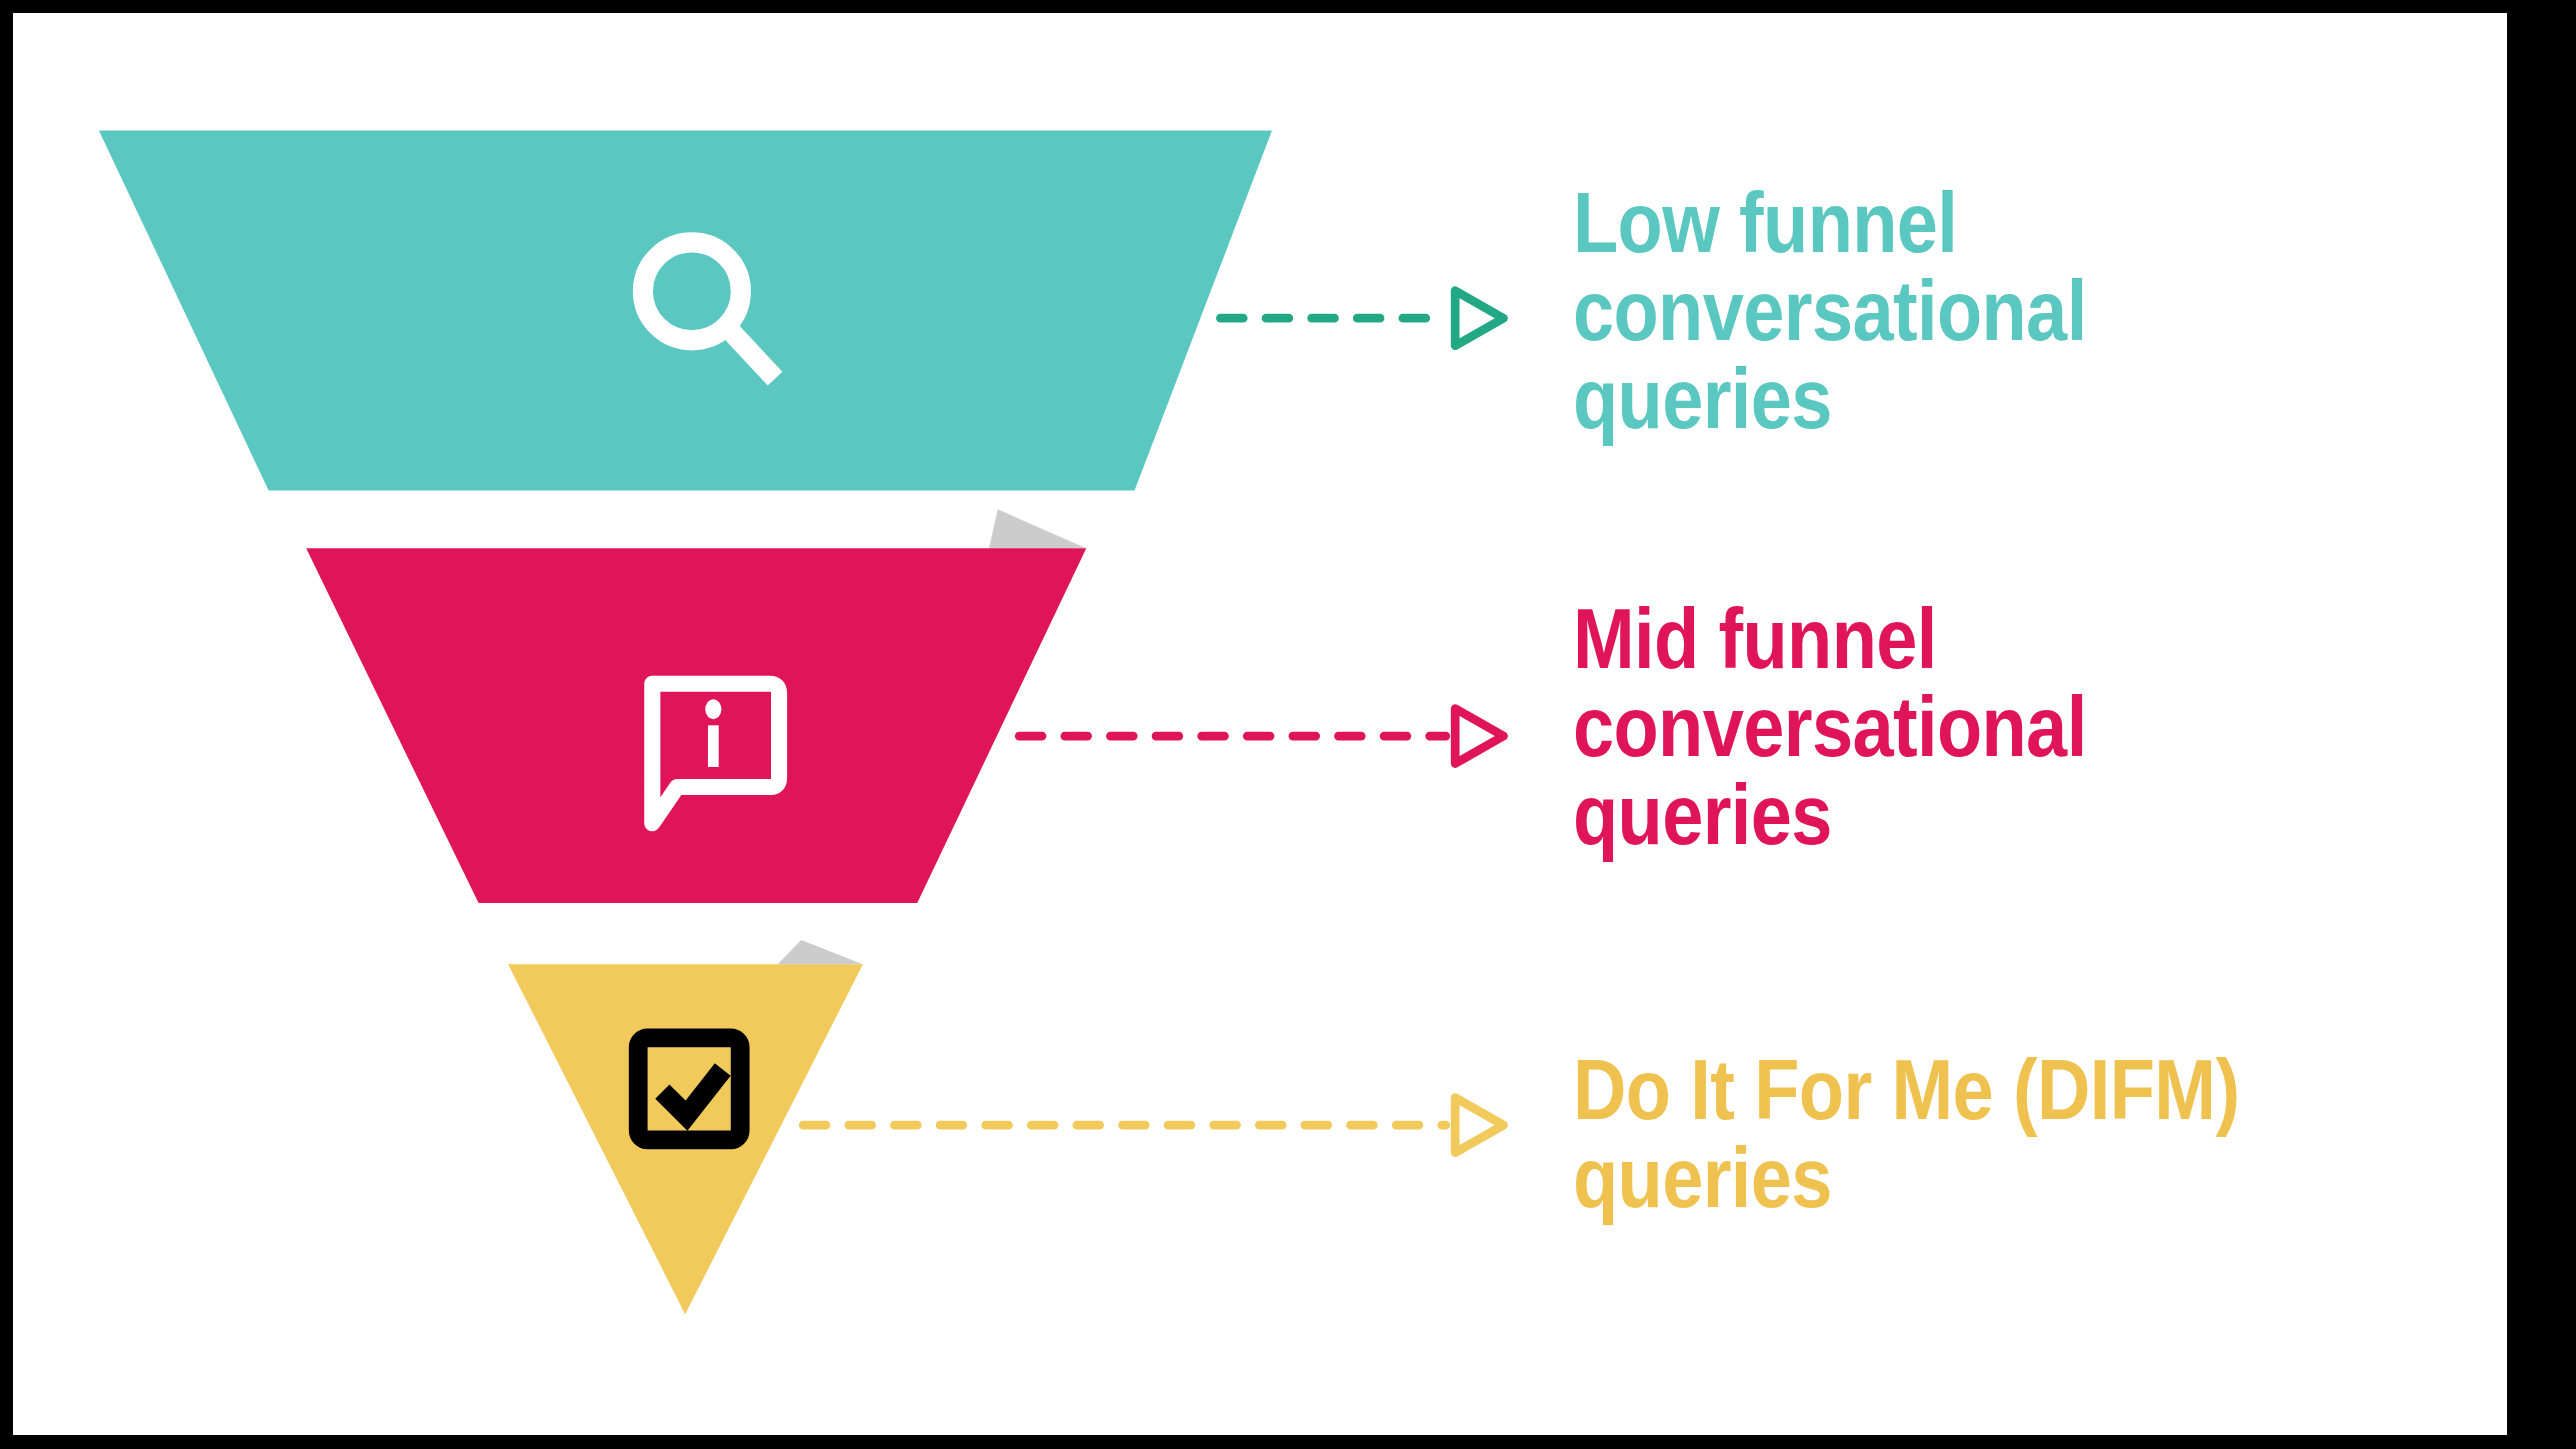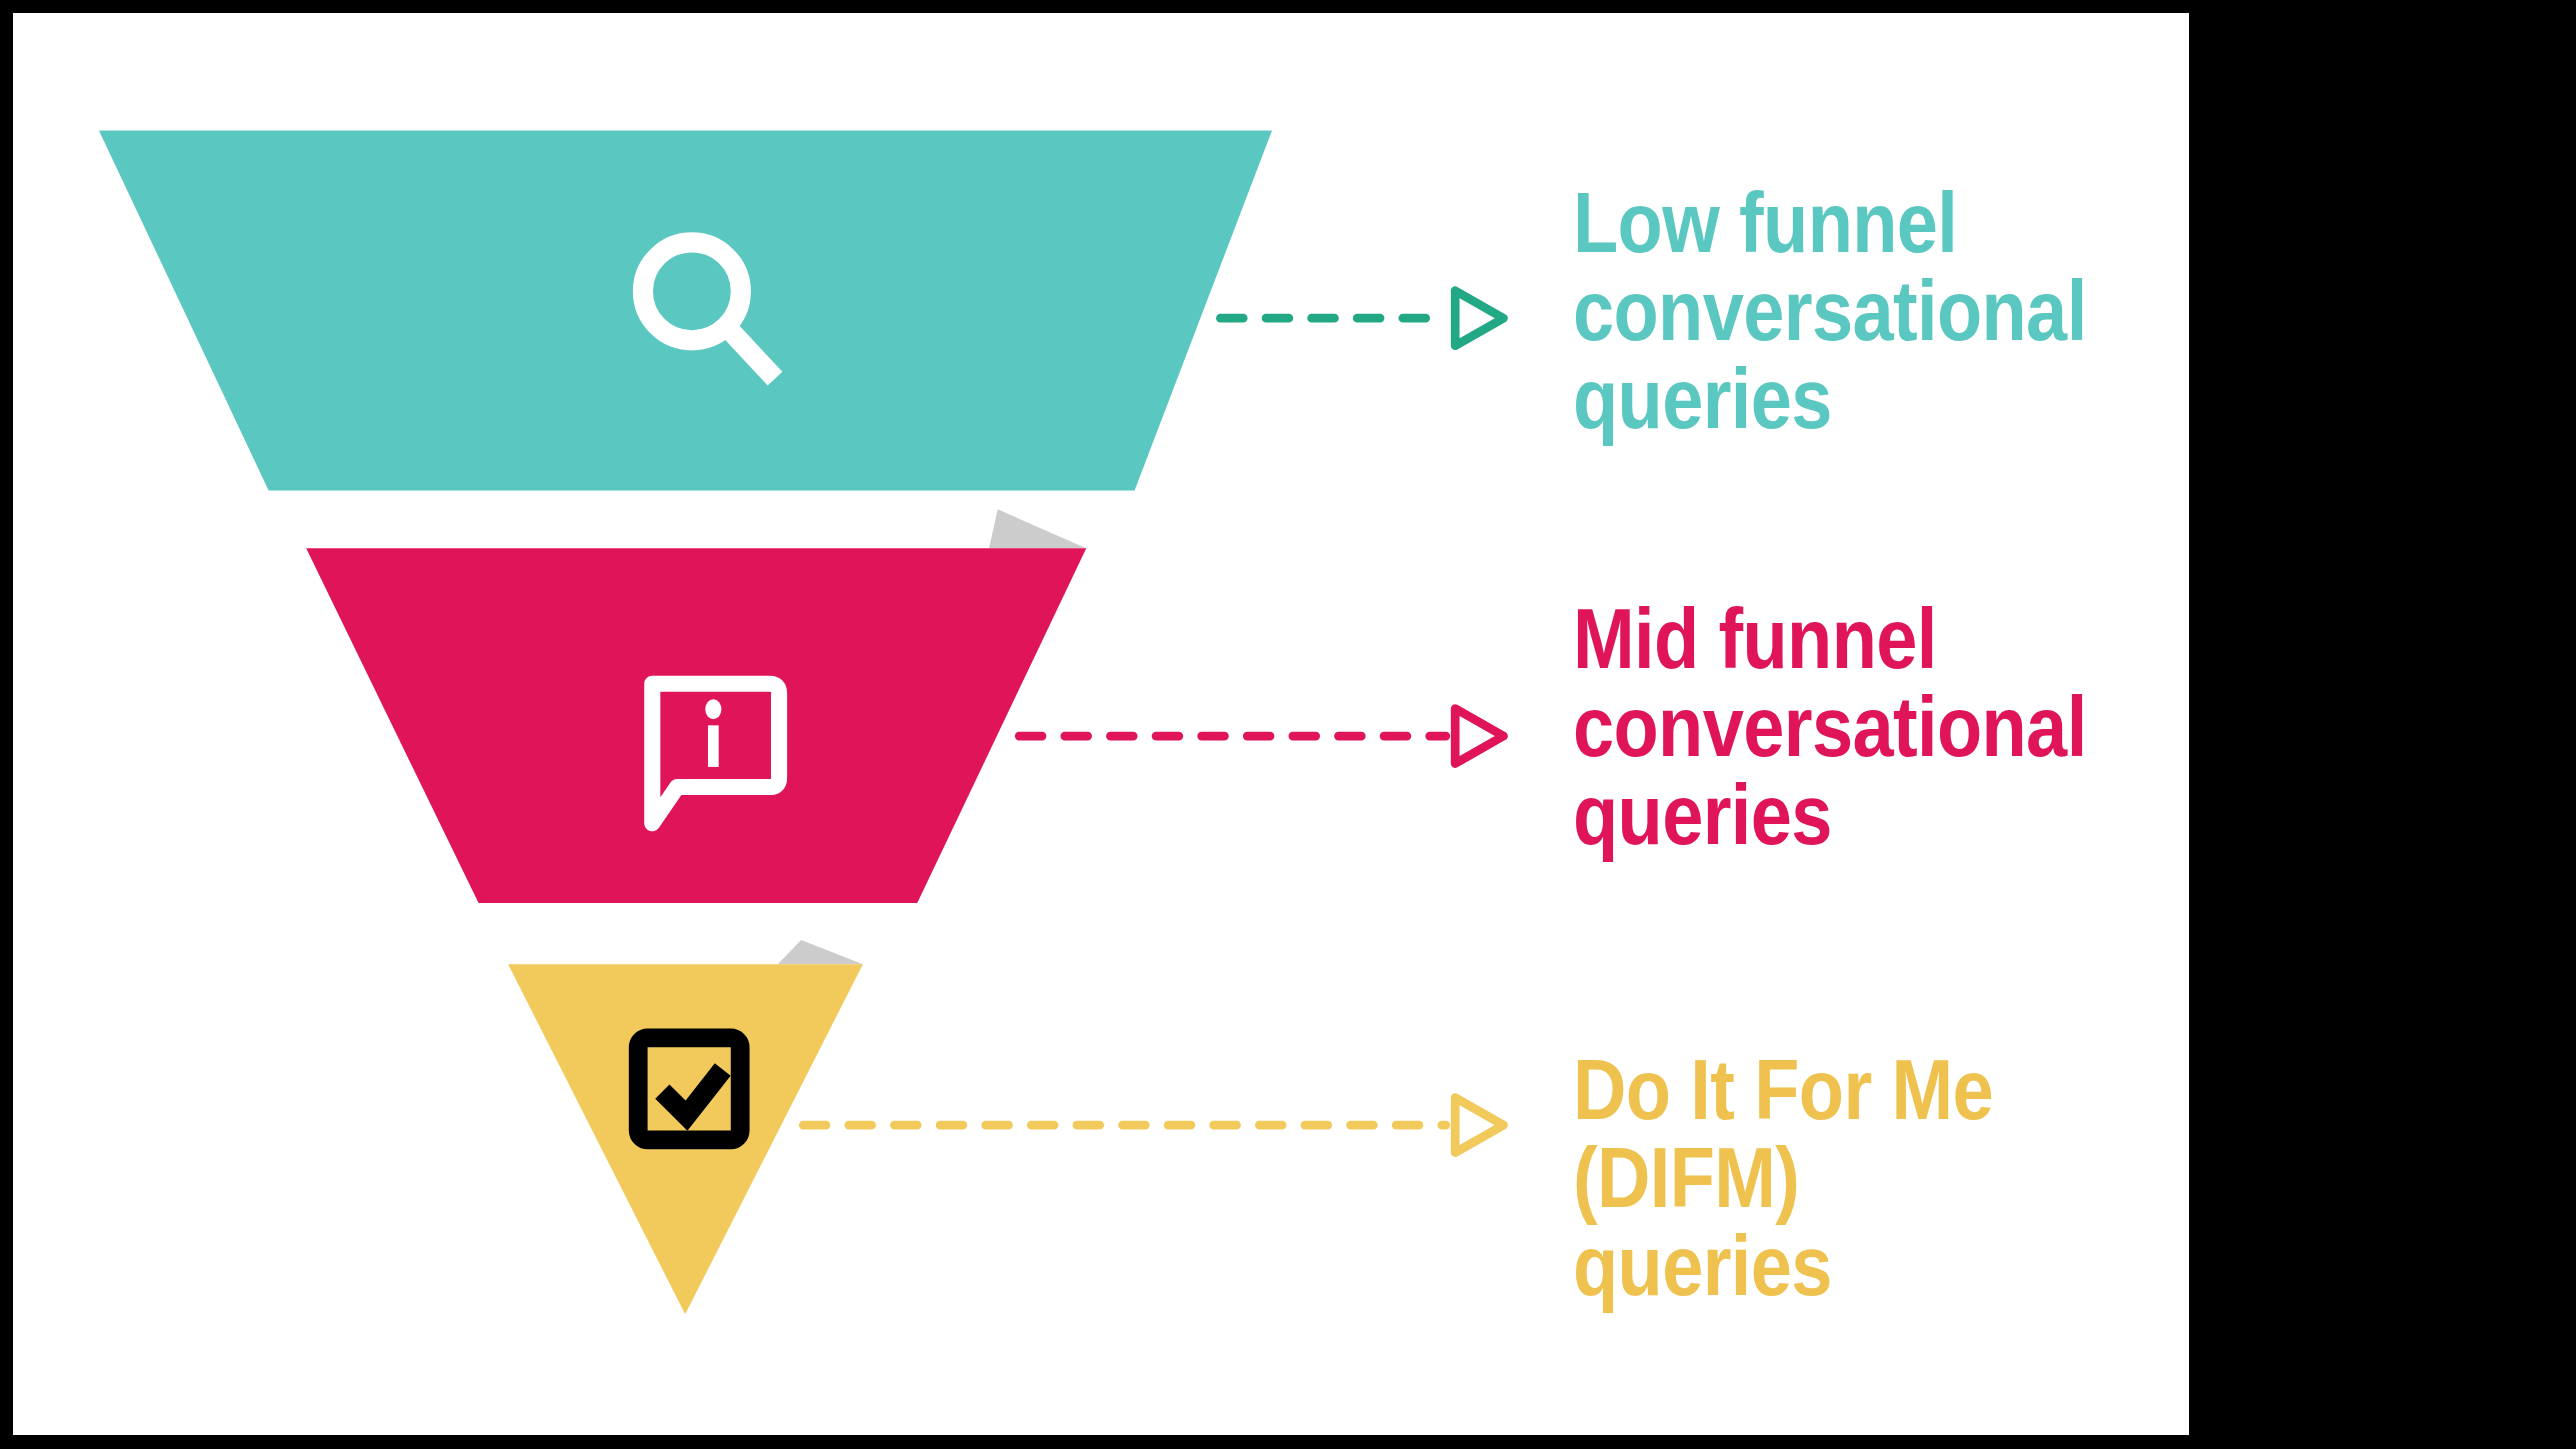--- a/index.html
+++ b/index.html
@@ -21,21 +21,21 @@
     top: 0;
     width: 2576px;
     height: 1449px;
     background: #000000;
     box-sizing: border-box;
   }
   #canvas {
     position: absolute;
     left: 13.4px;
     top: 13.4px;
-    width: 2176px;
+    width: 2494px;
     height: 1422px;
     background: #ffffff;
     overflow: hidden;
   }
 
   
   #figure-svg {
     position: absolute;
     left: 0;
     top: 0;

